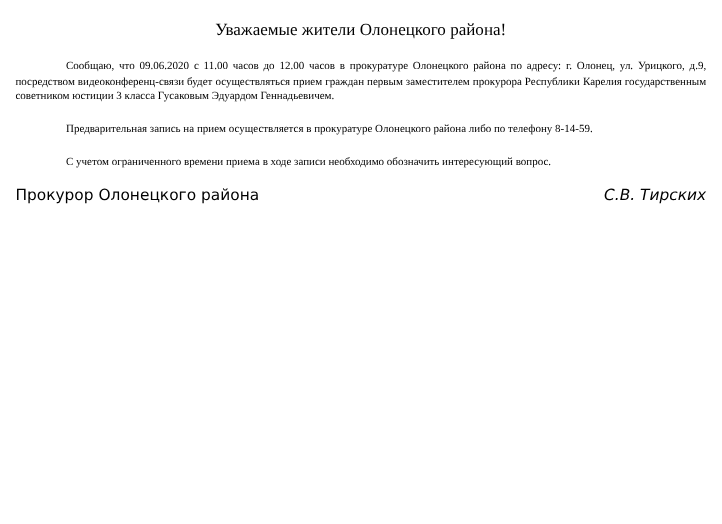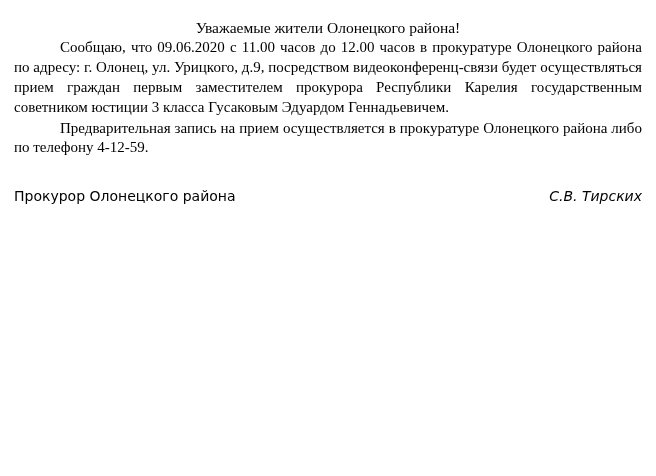--- a/index.html
+++ b/index.html
@@ -21,33 +21,33 @@
     padding: 12px 14px 0 14px;
     position: relative;
   }
   .doc-title {
     text-align: center;
     font-size: 15.5px;
     line-height: 1.25;
     margin: 6px 0 0 0;
   }
   .para {
-    font-size: 15px;
+    font-size: 10px;
     line-height: 1.32;
     text-align: justify;
     text-indent: 46px;
-    margin: 1px 0 0 0;
+    margin: 17px 0 0 0;
     hyphens: none;
   }
   .signature-row {
     display: flex;
     justify-content: space-between;
     align-items: baseline;
     font-size: 15.5px;
-    margin-top: 30px;
+    margin-top: 16px;
     font-family: "DejaVu Sans", sans-serif;
     font-size: 14px;
     gap: 40px;
   }
   .sig-left {
     white-space: nowrap;
   }
   .sig-right {
     white-space: nowrap;
     font-style: italic;
@@ -55,22 +55,23 @@
 </style>
 </head>
 <body>
 
 <div class="page">
 
   <div class="doc-title">Уважаемые жители Олонецкого района!</div>
 
   <p class="para">Сообщаю, что 09.06.2020 с 11.00 часов до 12.00 часов в прокуратуре Олонецкого района по адресу: г. Олонец, ул. Урицкого, д.9, посредством видеоконференц-связи будет осуществляться прием граждан первым заместителем прокурора Республики Карелия государственным советником юстиции 3 класса Гусаковым Эдуардом Геннадьевичем.</p>
 
-  <p class="para">Предварительная запись на прием осуществляется в прокуратуре Олонецкого района либо по телефону 4-12-59.</p>
+  <p class="para">Предварительная запись на прием осуществляется в прокуратуре Олонецкого района либо по телефону 8-14-59.</p>
 
+  <p class="para">С учетом ограниченного времени приема в ходе записи необходимо обозначить интересующий вопрос.</p>
 
 
   <div class="signature-row">
     <span class="sig-left">Прокурор Олонецкого района</span>
     <span class="sig-right">С.В. Тирских</span>
   </div>
 
 </div>
 
 </body></html>

